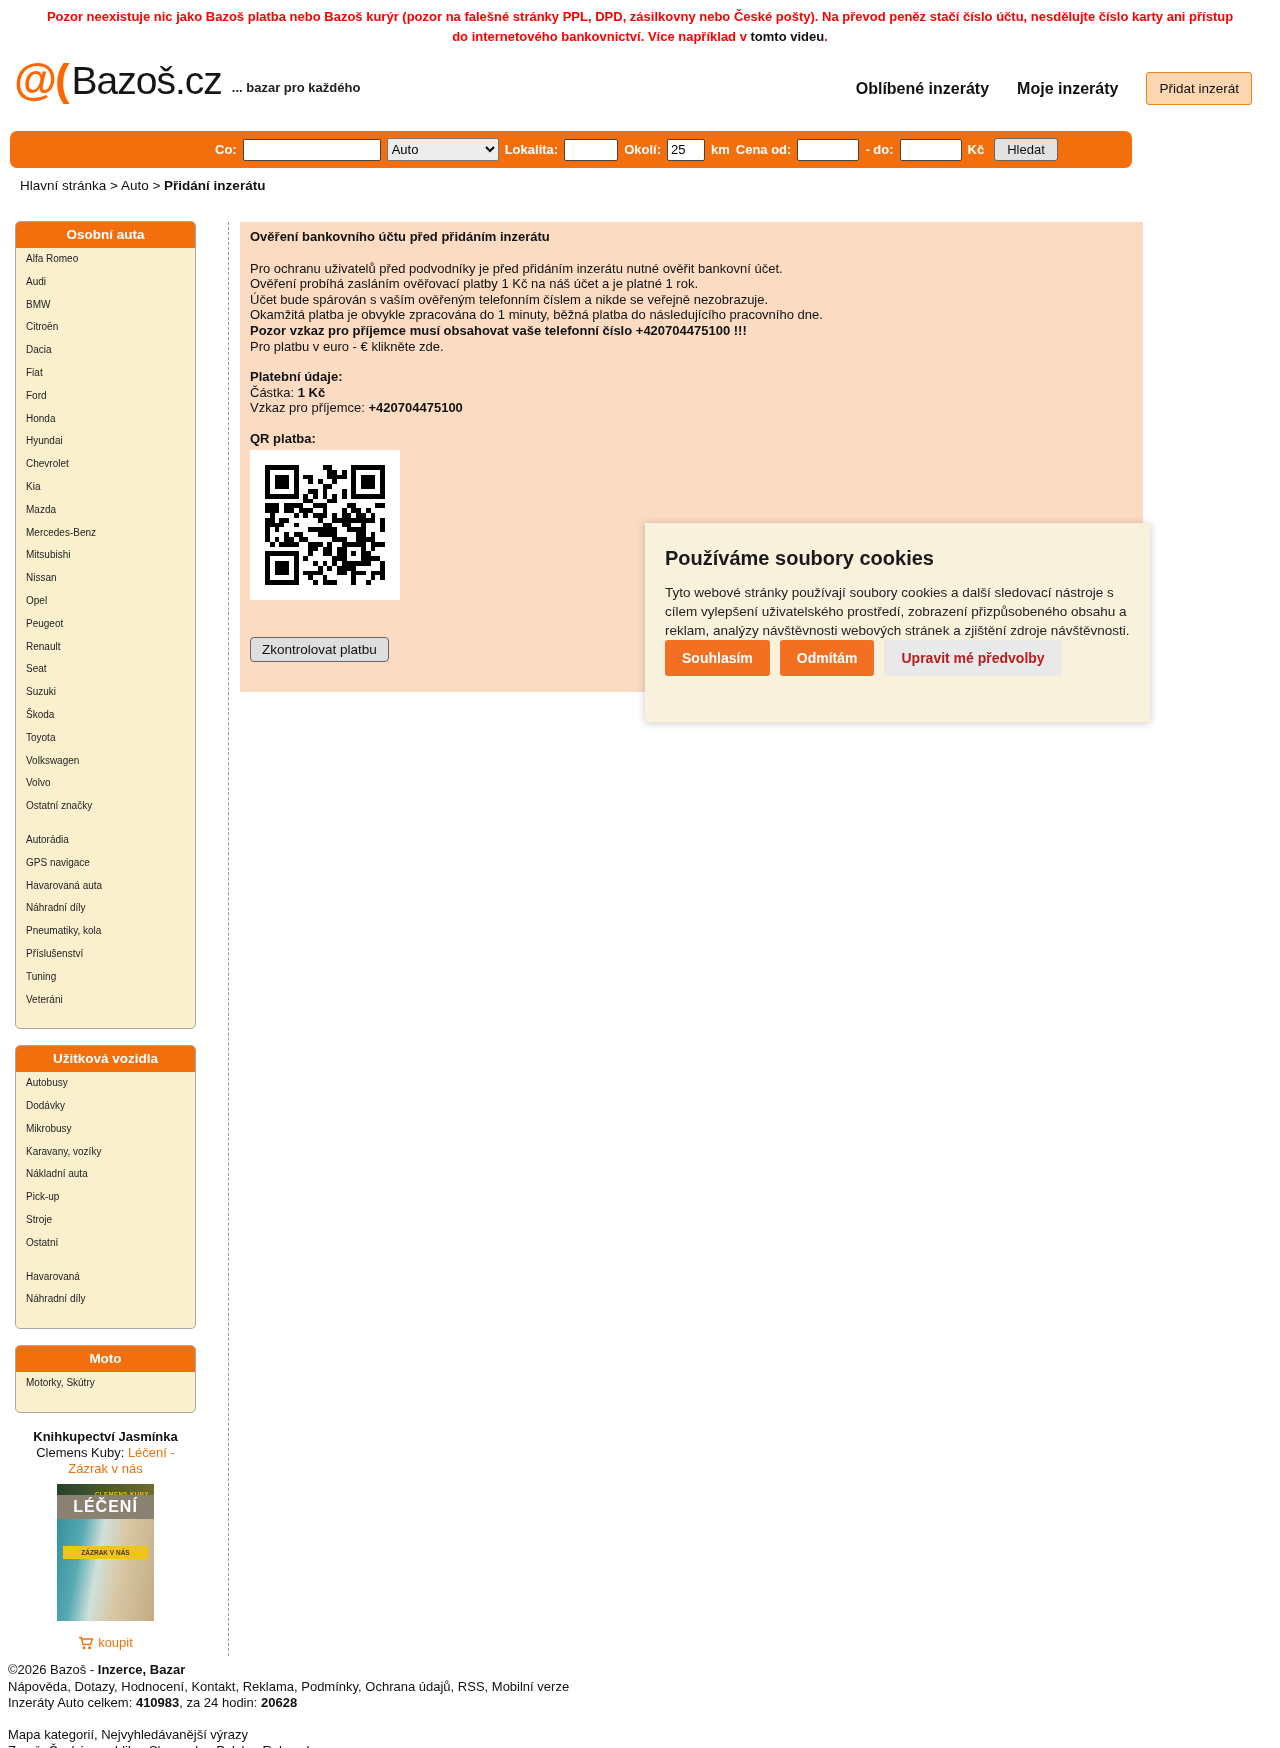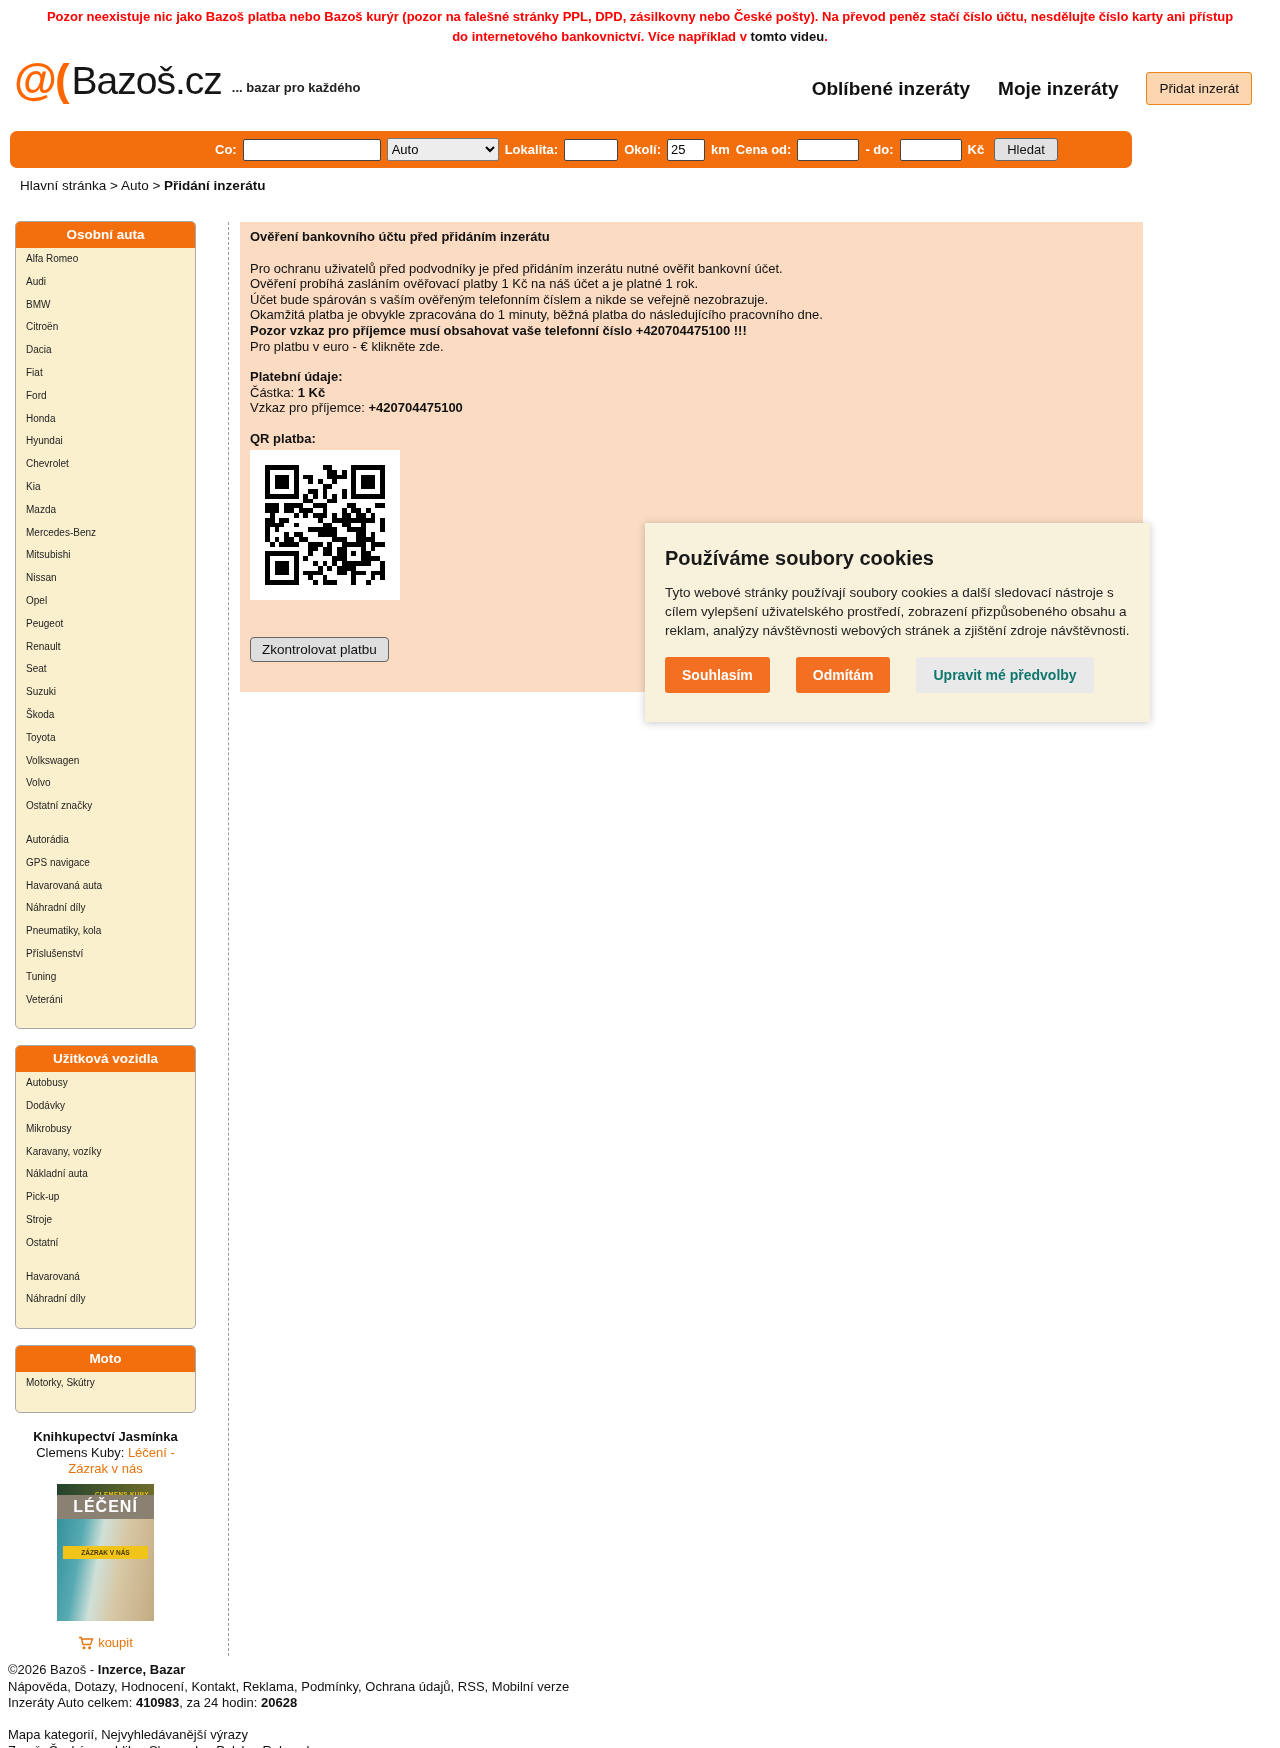--- a/index.html
+++ b/index.html
@@ -11,21 +11,21 @@
   .warning{position:absolute;top:7px;left:0;right:0;text-align:center;color:#FF0000;
            font-weight:bold;font-size:13px;line-height:20px;padding:0 45px;}
   .warning .blk{color:#111;}
 
   
   .logo-row{position:absolute;top:58px;left:14px;display:flex;align-items:flex-end;}
   .logo-sym{color:#FF6600;font-size:44px;font-weight:bold;line-height:44px;letter-spacing:-2px;}
   .logo-txt{color:#161616;font-size:39px;line-height:42px;letter-spacing:-1px;margin-left:4px;}
   .tagline{font-size:13px;font-weight:bold;color:#222;margin:0 0 7px 10px;}
   .hdr-nav{position:absolute;top:72px;right:28px;display:flex;align-items:center;gap:28px;}
-  .hdr-link{font-size:19px;font-weight:bold;color:#111;cursor:pointer;}
+  .hdr-link{font-size:16px;font-weight:bold;color:#111;cursor:pointer;}
   .add-btn{background:#FBD6B0;border:1px solid #E8861A;border-radius:3px;padding:8px 12px;
            font-size:13.5px;font-weight:normal;color:#111;cursor:pointer;font-family:inherit;}
 
   
   .searchbar{position:absolute;left:10px;top:131px;width:1122px;height:37px;background:#F36F0D;
              border-radius:7px;display:flex;align-items:center;gap:6px;box-sizing:border-box;
              padding-left:205px;color:#fff;font-size:13px;font-weight:bold;}
   .sb-input{height:20px;border:1px solid #444;border-radius:2px;font-size:13px;padding:0 3px;
             font-family:inherit;background:#fff;}
   .sb-select{height:23px;font-size:13px;font-family:inherit;background:#EDEDED;border:1px solid #777;
@@ -60,25 +60,25 @@
   .qr-wrap{width:150px;height:150px;background:#fff;display:flex;align-items:center;
            justify-content:center;margin-top:3px;}
   .check-btn{margin-top:37px;background:#DEDEDE;border:1px solid #666;border-radius:4px;
              font-size:13.5px;font-family:inherit;padding:4px 11px;color:#111;cursor:pointer;}
 
   
   .cookie{position:absolute;left:645px;top:523px;width:505px;height:199px;background:#F8F1DC;
           box-sizing:border-box;padding:18px 20px;box-shadow:0 1px 8px rgba(0,0,0,.22);z-index:5;}
   .ck-title{font-size:20px;font-weight:bold;margin:6px 0 13px;color:#1a1a1a;}
   .ck-body{font-size:13.5px;line-height:19px;color:#222;}
-  .ck-btns{display:flex;gap:26px;margin-top:17px;}
+  .ck-btns{display:flex;gap:10px;margin-top:0;}
   .ck-btn{border:none;border-radius:3px;padding:10px 17px;font-size:14px;font-weight:bold;
           font-family:inherit;cursor:pointer;}
   .ck-orange{background:#F36F21;color:#fff;}
-  .ck-grey{background:#E9E9E9;color:#0f766e;}
+  .ck-grey{background:#E9E9E9;color:#b91c1c;}
 
   
   .book-ad{width:181px;text-align:center;font-size:13px;line-height:16px;margin-top:12px;}
   .ad-shop{font-weight:bold;}
   .ad-link{color:#E8740C;cursor:pointer;}
   .cover{width:97px;height:137px;margin:7px auto 10px;position:relative;cursor:pointer;
          background:linear-gradient(100deg,#2E8A96 0%,#57AAB2 28%,#CFE0D8 45%,#D8C7A4 65%,#C2AB82 100%);}
   .cover-top{position:absolute;top:0;left:0;right:0;height:11px;box-sizing:border-box;
              background:linear-gradient(90deg,#24432C,#6E6D2C);color:#F0C419;font-size:6px;
              font-weight:bold;text-align:right;padding:2px 5px 0 0;letter-spacing:.5px;}

